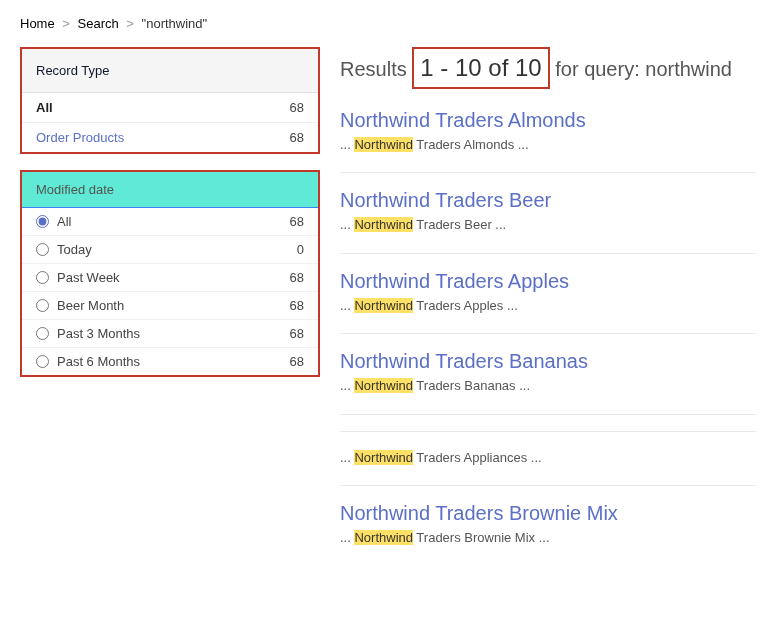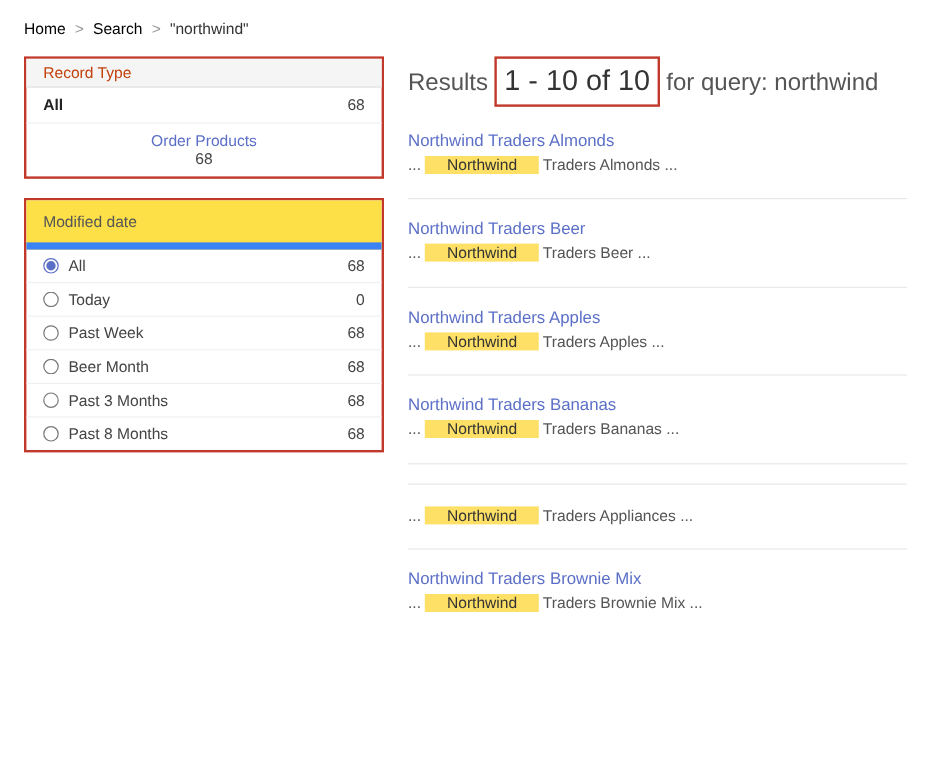--- a/index.html
+++ b/index.html
@@ -42,40 +42,39 @@
     }
 
     
     .sidebar {
       width: 300px;
       flex-shrink: 0;
     }
 
     .filter-section-header {
       background: #f5f5f5;
-      padding: 4px 14px;
-      font-size: 13px;
-      color: #c2410c;
+      padding: 14px 14px;
+      font-size: 13px;
+      color: #0f172a;
       border-bottom: 1px solid #e0e0e0;
     }
 
     .filter-items {
       padding: 0;
     }
 
     .filter-item {
       display: flex;
       justify-content: space-between;
       align-items: center;
       padding: 7px 14px;
       border-bottom: 1px solid #f0f0f0;
     }
     .filter-item:last-child {
       border-bottom: none;
-      flex-direction: column;
     }
 
     .filter-item-label {
       font-size: 13px;
       color: #444;
     }
     .filter-item-label.bold {
       font-weight: bold;
       color: #222;
     }
@@ -90,25 +89,25 @@
     }
 
     
     .radio-filter-section {
       border: 2px solid #c0392b;
       margin-bottom: 16px;
       background: #fff;
     }
 
     .radio-filter-header {
-      background: #fde047;
+      background: #5eead4;
       padding: 10px 14px;
       font-size: 13px;
       color: #555;
-      border-bottom: 6px solid #3b82f6;
+      border-bottom: 1px solid #3b82f6;
     }
 
     .radio-items {
       padding: 0;
     }
 
     .radio-item {
       display: flex;
       align-items: center;
       justify-content: space-between;
@@ -166,38 +165,38 @@
       color: #333;
       font-size: 24px;
     }
 
     
     .search-result {
       margin-bottom: 18px;
     }
 
     .result-title {
-      font-size: 14px;
+      font-size: 20px;
       color: #5b6fc7;
       text-decoration: none;
       cursor: pointer;
       display: block;
       margin-bottom: 3px;
     }
 
     .result-snippet {
       font-size: 13px;
       color: #555;
       line-height: 1.5;
     }
 
     .highlight {
       background-color: #ffe066;
       color: #333;
-      padding: 0 18px;
+      padding: 0 0;
     }
 
     .divider {
       border: none;
       border-top: 1px solid #e8e8e8;
       margin: 16px 0;
     }
   </style>
 </head>
 <body>
@@ -270,21 +269,21 @@
             <div class="radio-label-wrap">
               <input type="radio" name="modified-date" style="">
               <span class="radio-label">Past 3 Months</span>
             </div>
             <span class="radio-count">68</span>
           </div>
 
           <div class="radio-item">
             <div class="radio-label-wrap">
               <input type="radio" name="modified-date" style="">
-              <span class="radio-label">Past 8 Months</span>
+              <span class="radio-label">Past 6 Months</span>
             </div>
             <span class="radio-count">68</span>
           </div>
 
         </div>
       </div>
 
     </div>
 
     <div class="results-area">

